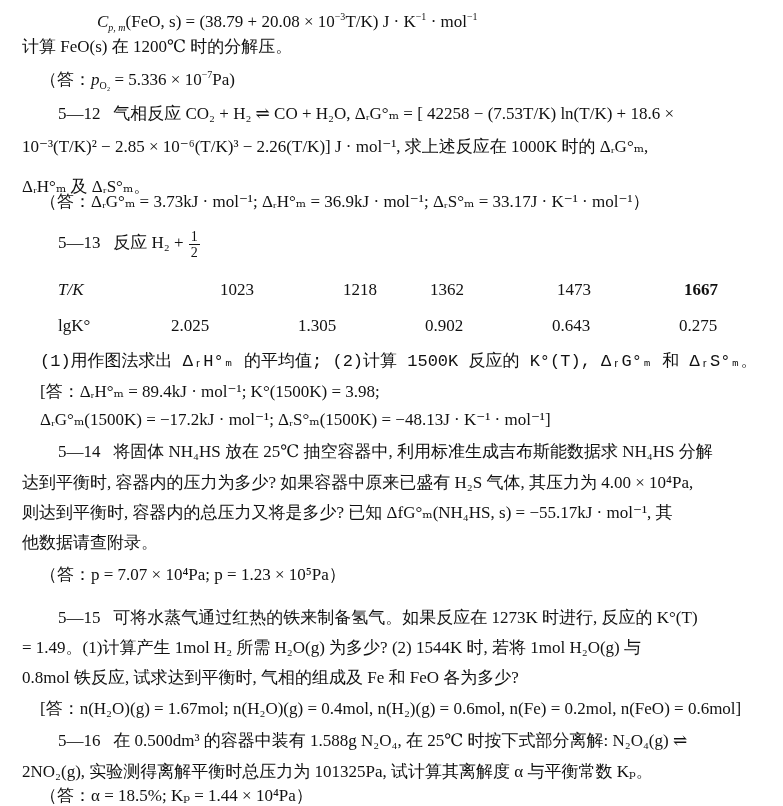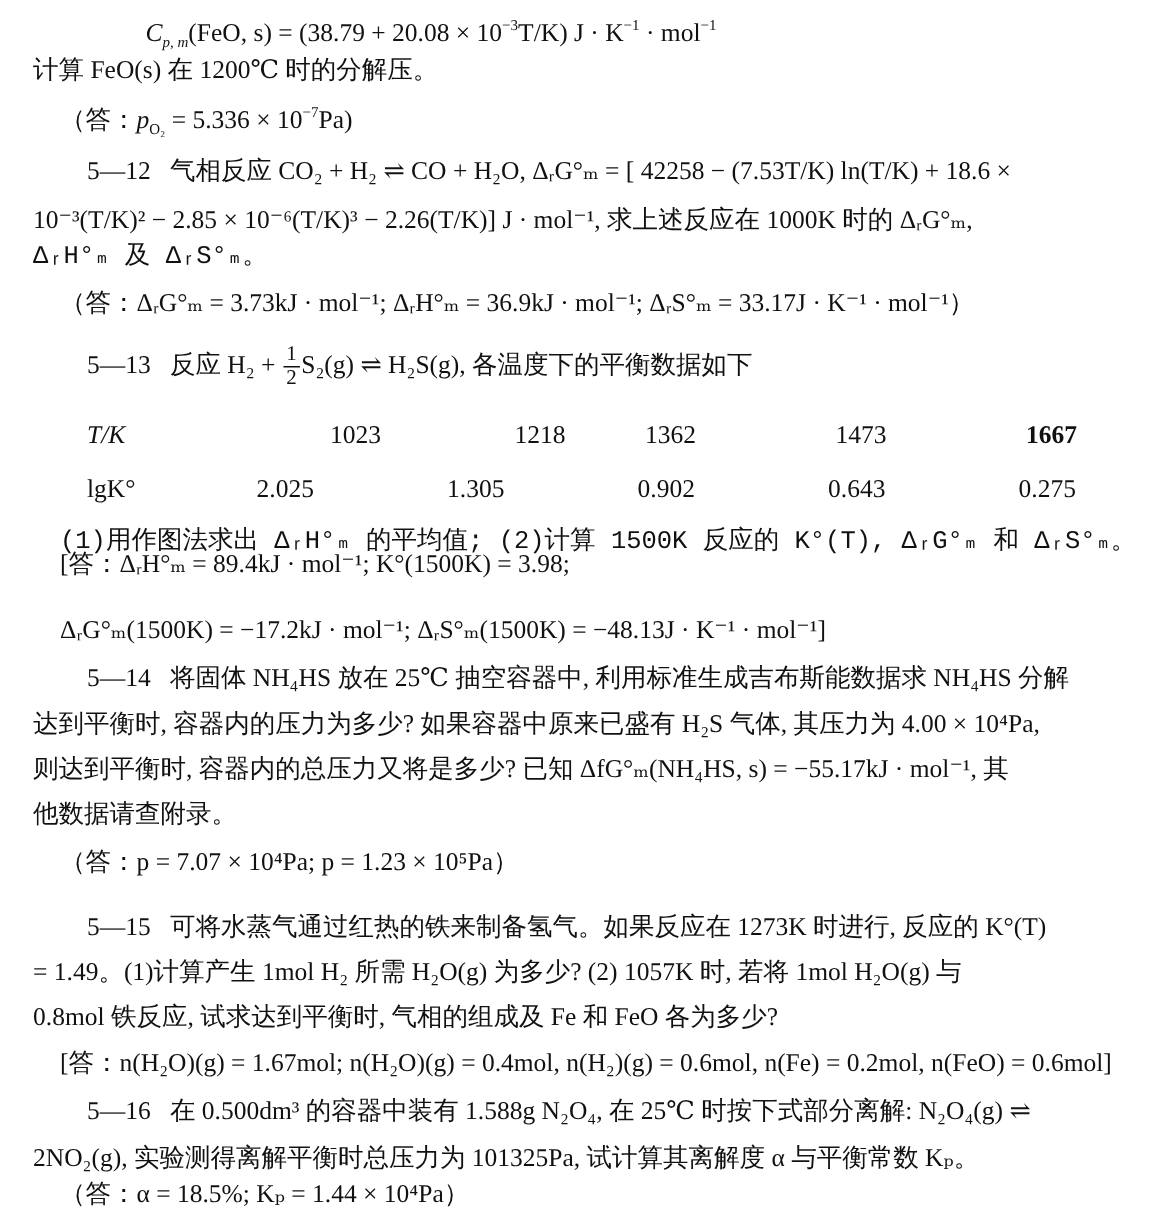--- a/index.html
+++ b/index.html
@@ -27,59 +27,59 @@
 </div>
 <div class="line" style="left:22px; top:37px;">计算 FeO(s) 在 1200℃ 时的分解压。</div>
 <div class="line" style="left:40px; top:70px;">
   <span>（答：</span><span class="it">p</span><sub>O₂</sub><span> = 5.336 × 10</span><sup>−7</sup><span>Pa)</span>
 </div>
 
 <div class="line" style="left:58px; top:104px;">
   <span>5—12</span>&nbsp;&nbsp;&nbsp;<span>气相反应 CO₂ + H₂ ⇌ CO + H₂O, ΔᵣG°ₘ = [ 42258 − (7.53T/K) ln(T/K) + 18.6 ×</span>
 </div>
 <div class="line" style="left:22px; top:137px;">10⁻³(T/K)² − 2.85 × 10⁻⁶(T/K)³ − 2.26(T/K)] J · mol⁻¹, 求上述反应在 1000K 时的 ΔᵣG°ₘ,</div>
-<div class="line" style="left:22px; top:162px;font-family:Liberation Mono, monospace;">ΔᵣH°ₘ 及 ΔᵣS°ₘ。</div>
+<div class="line" style="left:22px; top:177px;">ΔᵣH°ₘ 及 ΔᵣS°ₘ。</div>
 <div class="line" style="left:40px; top:192px;">（答：ΔᵣG°ₘ = 3.73kJ · mol⁻¹; ΔᵣH°ₘ = 36.9kJ · mol⁻¹; ΔᵣS°ₘ = 33.17J · K⁻¹ · mol⁻¹）</div>
 
 <div class="line" style="left:58px; top:229px;">
-  <span>5—13</span>&nbsp;&nbsp;&nbsp;<span>反应 H₂ + </span><span class="frac"><span class="num">1</span><span class="den">2</span></span><span>S₂(g) ⇌ H₂S(g), 各温度下的平衡数据如下</span>
+  <span>5—13</span>&nbsp;&nbsp;&nbsp;<span>反应 H₂ + </span><span class="frac"><span class="num">1</span><span class="den">2</span></span>
 </div>
 
 <div class="tbl" style="top:280px; width:700px; height:60px;">
   <div class="cell it" style="left:0; top:0;">T/K</div>
   <div class="cell" style="left:118px; top:0;margin-left:44px;">1023</div>
   <div class="cell" style="left:245px; top:0;margin-left:40px;">1218</div>
   <div class="cell" style="left:372px; top:0;">1362</div>
   <div class="cell" style="left:499px; top:0;">1473</div>
   <div class="cell" style="left:626px; top:0;font-weight:bold;">1667</div>
 
   <div class="cell" style="left:0; top:36px;">lgK°</div>
   <div class="cell" style="left:113px; top:36px;text-align:right;">2.025</div>
   <div class="cell" style="left:240px; top:36px;">1.305</div>
   <div class="cell" style="left:367px; top:36px;">0.902</div>
   <div class="cell" style="left:494px; top:36px;">0.643</div>
   <div class="cell" style="left:621px; top:36px;">0.275</div>
 </div>
 
 <div class="line" style="left:40px; top:352px;font-family:Liberation Mono, monospace;">(1)用作图法求出 ΔᵣH°ₘ 的平均值; (2)计算 1500K 反应的 K°(T), ΔᵣG°ₘ 和 ΔᵣS°ₘ。</div>
-<div class="line" style="left:40px; top:366px;text-align:right;">[答：ΔᵣH°ₘ = 89.4kJ · mol⁻¹; K°(1500K) = 3.98;</div>
+<div class="line" style="left:40px; top:382px;text-align:right;">[答：ΔᵣH°ₘ = 89.4kJ · mol⁻¹; K°(1500K) = 3.98;</div>
 <div class="line" style="left:40px; top:410px;">ΔᵣG°ₘ(1500K) = −17.2kJ · mol⁻¹; ΔᵣS°ₘ(1500K) = −48.13J · K⁻¹ · mol⁻¹]</div>
 
 <div class="line" style="left:58px; top:442px;">
   <span>5—14</span>&nbsp;&nbsp;&nbsp;<span>将固体 NH₄HS 放在 25℃ 抽空容器中, 利用标准生成吉布斯能数据求 NH₄HS 分解</span>
 </div>
 <div class="line" style="left:22px; top:473px;">达到平衡时, 容器内的压力为多少? 如果容器中原来已盛有 H₂S 气体, 其压力为 4.00 × 10⁴Pa,</div>
 <div class="line" style="left:22px; top:503px;">则达到平衡时, 容器内的总压力又将是多少? 已知 ΔfG°ₘ(NH₄HS, s) = −55.17kJ · mol⁻¹, 其</div>
 <div class="line" style="left:22px; top:533px;">他数据请查附录。</div>
 <div class="line" style="left:40px; top:565px;">（答：p = 7.07 × 10⁴Pa; p = 1.23 × 10⁵Pa）</div>
 
 <div class="line" style="left:58px; top:608px;">
   <span>5—15</span>&nbsp;&nbsp;&nbsp;<span>可将水蒸气通过红热的铁来制备氢气。如果反应在 1273K 时进行, 反应的 K°(T)</span>
 </div>
-<div class="line" style="left:22px; top:638px;">= 1.49。(1)计算产生 1mol H₂ 所需 H₂O(g) 为多少? (2) 1057K 时, 若将 1mol H₂O(g) 与</div>
+<div class="line" style="left:22px; top:638px;">= 1.49。(1)计算产生 1mol H₂ 所需 H₂O(g) 为多少? (2) 1544K 时, 若将 1mol H₂O(g) 与</div>
 <div class="line" style="left:22px; top:668px;">0.8mol 铁反应, 试求达到平衡时, 气相的组成及 Fe 和 FeO 各为多少?</div>
 <div class="line" style="left:40px; top:699px;">[答：n(H₂O)(g) = 1.67mol; n(H₂O)(g) = 0.4mol, n(H₂)(g) = 0.6mol, n(Fe) = 0.2mol, n(FeO) = 0.6mol]</div>
 
 <div class="line" style="left:58px; top:731px;">
   <span>5—16</span>&nbsp;&nbsp;&nbsp;<span>在 0.500dm³ 的容器中装有 1.588g N₂O₄, 在 25℃ 时按下式部分离解: N₂O₄(g) ⇌</span>
 </div>
 <div class="line" style="left:22px; top:762px;">2NO₂(g), 实验测得离解平衡时总压力为 101325Pa, 试计算其离解度 α 与平衡常数 Kₚ。</div>
 <div class="line" style="left:40px; top:786px;">（答：α = 18.5%; Kₚ = 1.44 × 10⁴Pa）</div>
 
 </body></html>

